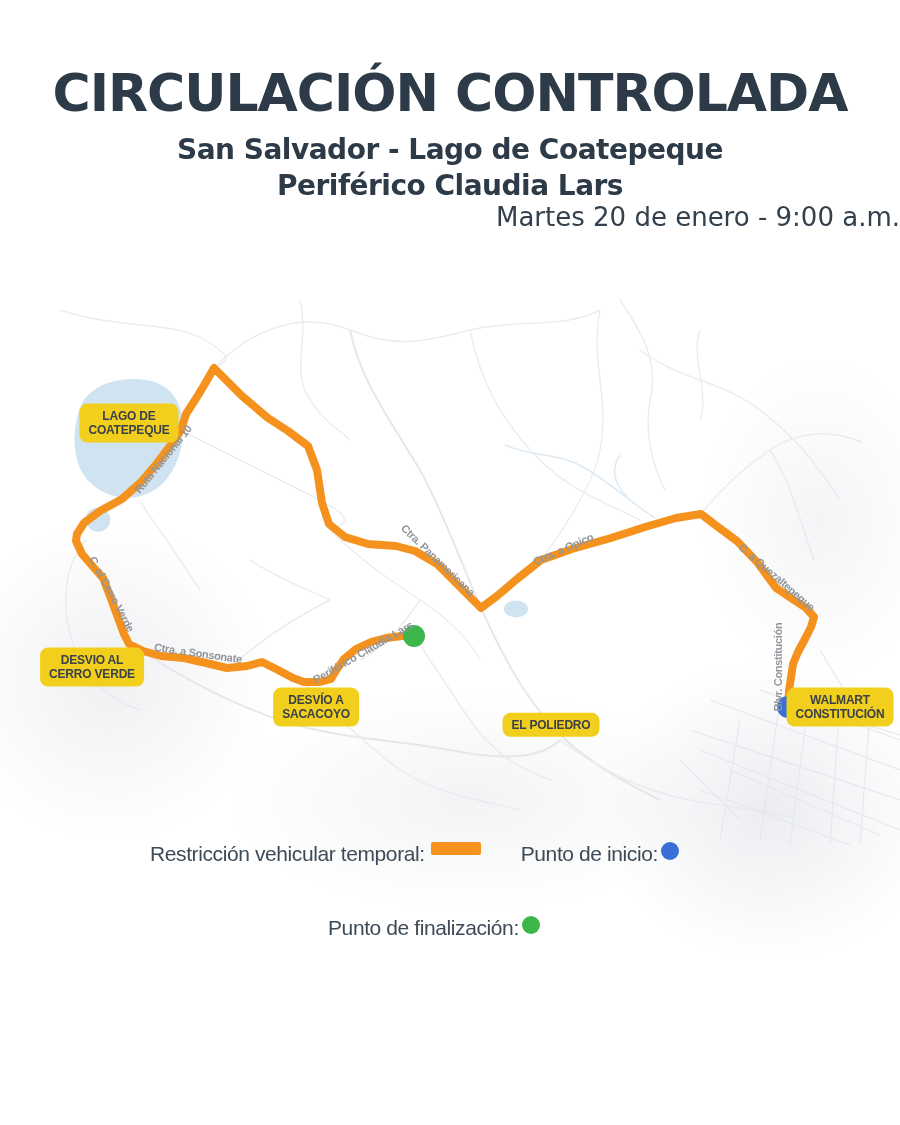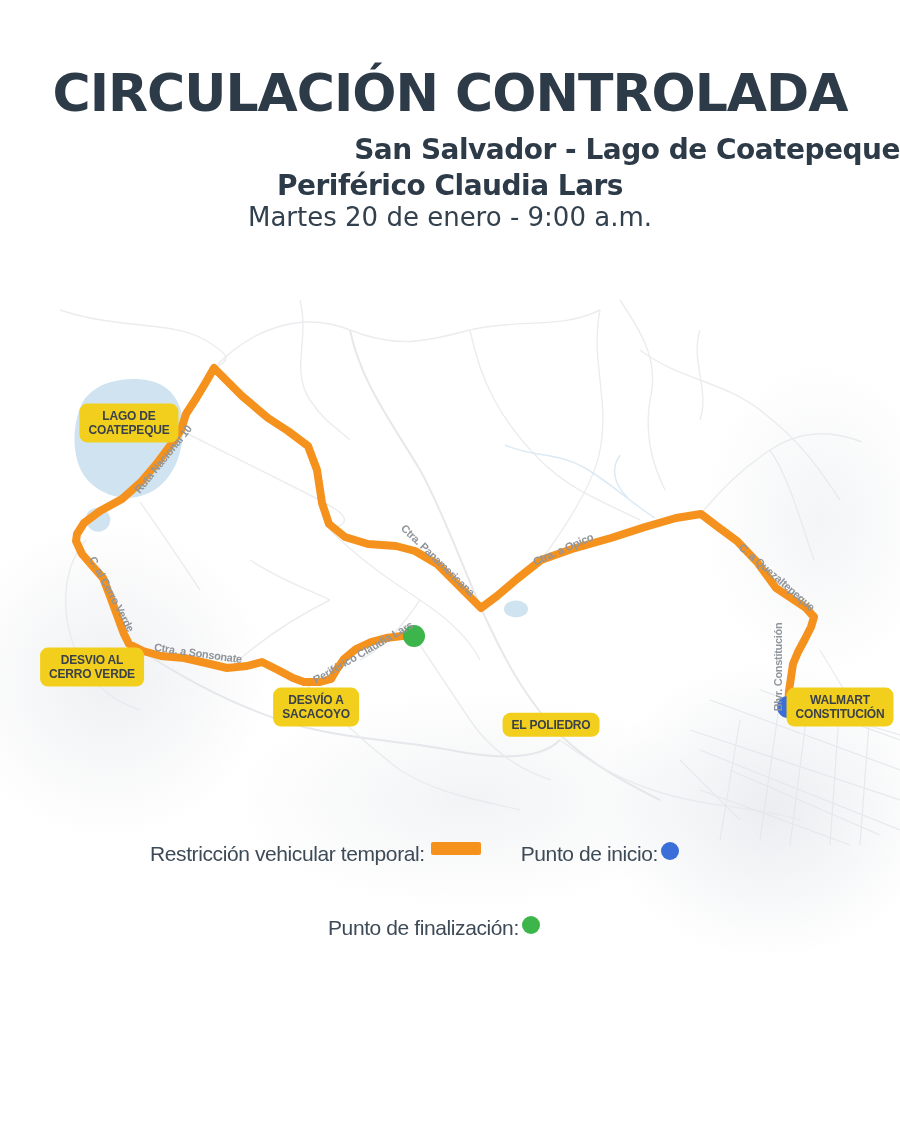--- a/index.html
+++ b/index.html
@@ -11,25 +11,25 @@
   .wash2{left:230px;top:690px;width:480px;height:220px;background:radial-gradient(closest-side,rgba(230,232,235,.5),rgba(230,232,235,0));}
   .wash3{left:600px;top:660px;width:340px;height:300px;background:radial-gradient(closest-side,rgba(222,225,230,.6),rgba(222,225,230,0));}
   .wash4{left:700px;top:360px;width:240px;height:320px;background:radial-gradient(closest-side,rgba(230,232,236,.45),rgba(230,232,236,0));}
 
   .map-layer{position:absolute;left:0;top:0;width:900px;height:1125px;}
 
   .header{position:absolute;left:0;top:0;width:900px;text-align:center;color:#2D3A47;}
   .title{position:absolute;left:0;top:66px;width:900px;font-family:"DejaVu Sans",sans-serif;
          font-weight:bold;font-size:52px;line-height:1.05;letter-spacing:-1px;}
   .sub1{position:absolute;left:0;top:133px;width:900px;font-family:"DejaVu Sans",sans-serif;
-        font-weight:bold;font-size:28px;letter-spacing:-0.5px;text-align:right;}
+        font-weight:bold;font-size:28px;letter-spacing:-0.5px;}
   .sub2{position:absolute;left:0;top:169px;width:900px;font-family:"DejaVu Sans",sans-serif;
         font-weight:bold;font-size:28px;letter-spacing:-0.5px;}
   .date{position:absolute;left:0;top:202px;width:900px;font-family:"DejaVu Sans",sans-serif;
-        font-weight:normal;font-size:26px;color:#33414E;}
+        font-weight:normal;font-size:26px;color:#33414E;text-align:right;}
 
   .plabel{position:absolute;transform:translate(-50%,-50%);background:#F2CF1D;color:#3A4149;
           font-weight:bold;font-size:12px;line-height:1.2;padding:5px 9px;border-radius:8px;
           text-align:center;white-space:pre-line;letter-spacing:-0.2px;z-index:5;}
   .rlabel{position:absolute;color:#8F959B;font-size:11px;font-weight:bold;letter-spacing:-0.3px;
           white-space:nowrap;z-index:4;}
 
   .legend-row{position:absolute;display:flex;align-items:flex-start;color:#3D4A57;
               font-size:21px;letter-spacing:-0.4px;z-index:6;}
   .legend-bar{display:inline-block;width:50px;height:13px;background:#F5921E;border-radius:2px;margin-left:6px;}

